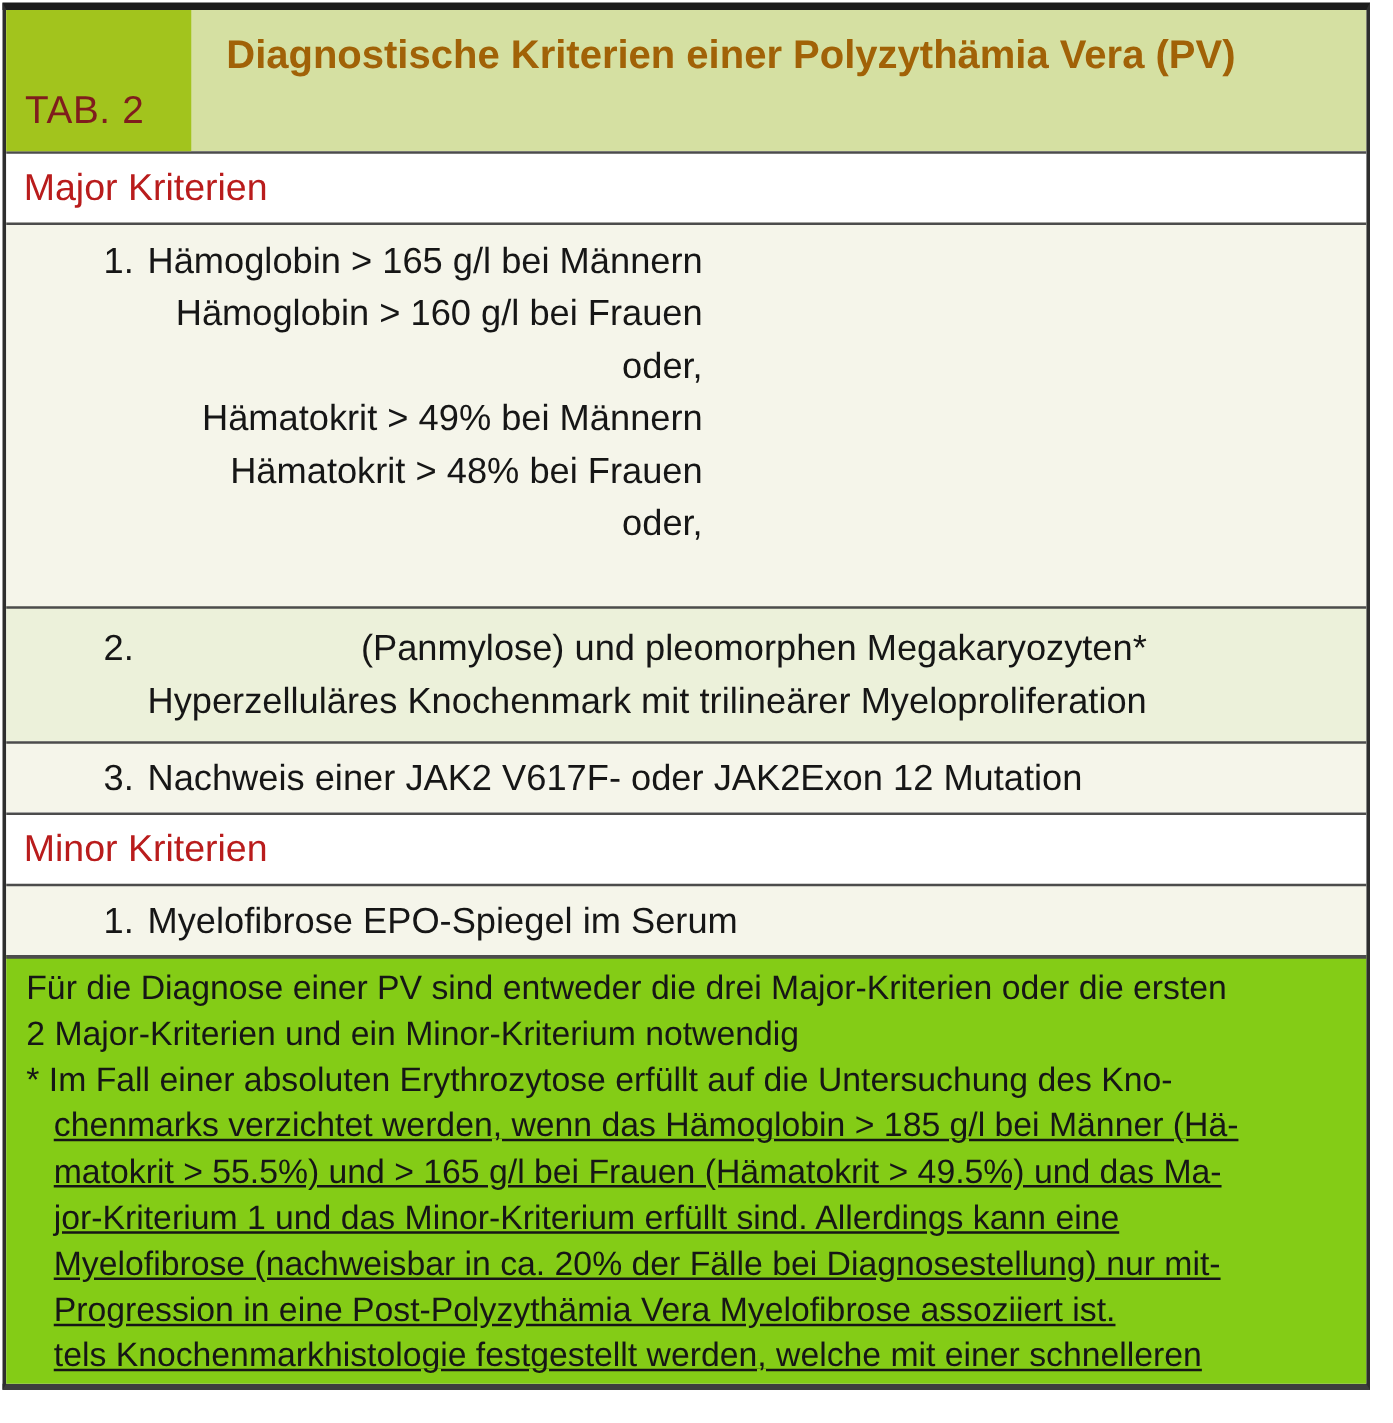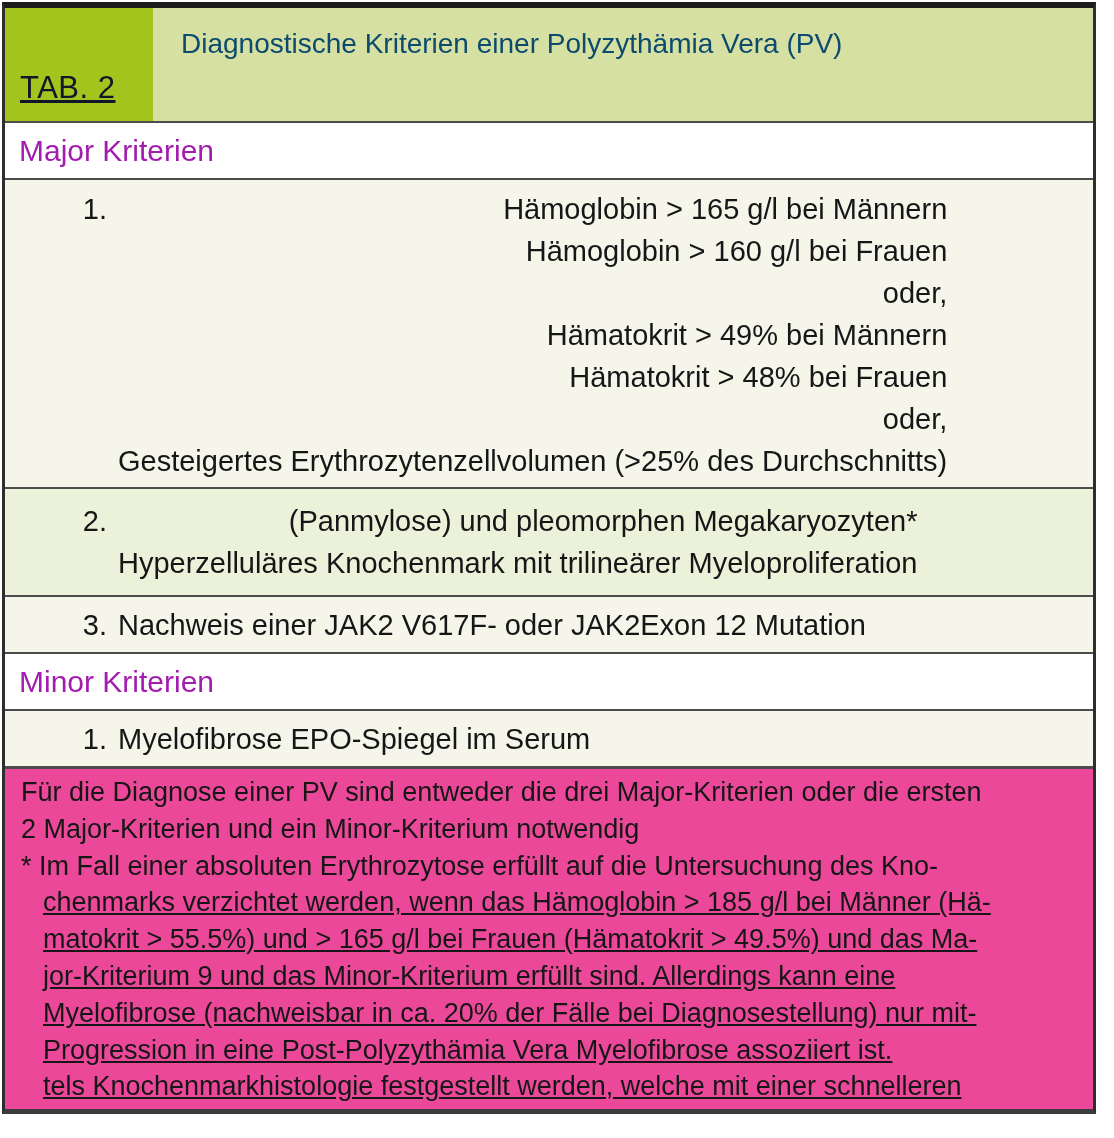--- a/index.html
+++ b/index.html
@@ -24,45 +24,45 @@
 
   .header-row {
     display: flex;
     height: 113px;
     background: var(--band-green, #d5e0a2);
   }
   .tab-badge {
     width: 148px;
     flex: 0 0 148px;
     background: var(--badge-green, #a2c41d);
-    color: #0f172a;
+    color: #7f1d1d;
     font-size: 31px;
     display: flex;
     align-items: flex-end;
     padding: 0 0 15px 15px;
     letter-spacing: 0.5px;
-    text-decoration: underline;
   }
   .title-band {
     flex: 1;
     padding: 15px 12px 0 28px;
-    font-size: 28px;
+    font-size: 32px;
     line-height: 41px;
-    color: #0c4a6e;
+    color: #a16207;
+    font-weight: bold;
   }
 
   .section-heading {
     border-top: 2px solid var(--divider, #4c4c4c);
     background: #ffffff;
     height: 57px;
     display: flex;
     align-items: center;
     padding-left: 14px;
     font-size: 30px;
-    color: #a21caf;
+    color: #b91c1c;
   }
 
   .item-row {
     border-top: 2px solid var(--divider, #4c4c4c);
     display: flex;
     padding: 8px 10px 5px 66px;
     font-size: 29px;
     line-height: 42px;
     color: #161616;
   }
@@ -73,21 +73,21 @@
   }
   .item-row .item-text { padding-left: 11px; text-align: right; }
   .row-1 { min-height: 307px; }
   .row-2 { min-height: 106px; padding-top: 11px; padding-bottom: 11px; }
   .row-single { min-height: 55px; padding-top: 7px; padding-bottom: 6px; }
   .bg-cream { background: var(--row-cream, #f5f5ea); }
   .bg-green { background: var(--row-green, #ecf1da); }
 
   .footnote {
     border-top: 3px solid var(--divider, #4c4c4c);
-    background: #ec4899;
+    background: #84cc16;
     min-height: 336px;
     padding: 5px 12px 4px 16px;
     font-size: 27px;
     line-height: 36.8px;
     color: #161616;
   }
   .fn-line.indent { padding-left: 22px; text-decoration: underline; }
 </style>
 </head>
 <body>
@@ -107,21 +107,20 @@
 
   <div class="item-row row-1 bg-cream">
     <div class="num">1.</div>
     <div class="item-text">
       <div>Hämoglobin &gt; 165 g/l bei Männern</div>
       <div>Hämoglobin &gt; 160 g/l bei Frauen</div>
       <div>oder,</div>
       <div>Hämatokrit &gt; 49% bei Männern</div>
       <div>Hämatokrit &gt; 48% bei Frauen</div>
       <div>oder,</div>
-      <div>Gesteigertes Erythrozytenzellvolumen (&gt;25% des Durchschnitts)</div>
     </div>
   </div>
 
   <div class="item-row row-2 bg-green">
     <div class="num">2.</div>
     <div class="item-text">
       <div>(Panmylose) und pleomorphen Megakaryozyten*</div>
       <div>Hyperzelluläres Knochenmark mit trilineärer Myeloproliferation</div>
     </div>
   </div>
@@ -141,19 +140,19 @@
       <div>Myelofibrose EPO-Spiegel im Serum</div>
     </div>
   </div>
 
   <div class="footnote">
     <div class="fn-line">Für die Diagnose einer PV sind entweder die drei Major-Kriterien oder die ersten</div>
     <div class="fn-line">2 Major-Kriterien und ein Minor-Kriterium notwendig</div>
     <div class="fn-line">* Im Fall einer absoluten Erythrozytose erfüllt auf die Untersuchung des Kno-</div>
     <div class="fn-line indent">chenmarks verzichtet werden, wenn das Hämoglobin &gt; 185 g/l bei Männer (Hä-</div>
     <div class="fn-line indent">matokrit &gt; 55.5%) und &gt; 165 g/l bei Frauen (Hämatokrit &gt; 49.5%) und das Ma-</div>
-    <div class="fn-line indent">jor-Kriterium 9 und das Minor-Kriterium erfüllt sind. Allerdings kann eine</div>
+    <div class="fn-line indent">jor-Kriterium 1 und das Minor-Kriterium erfüllt sind. Allerdings kann eine</div>
     <div class="fn-line indent">Myelofibrose (nachweisbar in ca. 20% der Fälle bei Diagnosestellung) nur mit-</div>
     <div class="fn-line indent">Progression in eine Post-Polyzythämia Vera Myelofibrose assoziiert ist.</div>
     <div class="fn-line indent">tels Knochenmarkhistologie festgestellt werden, welche mit einer schnelleren</div>
   </div>
 
 </div>
 
 </body></html>

